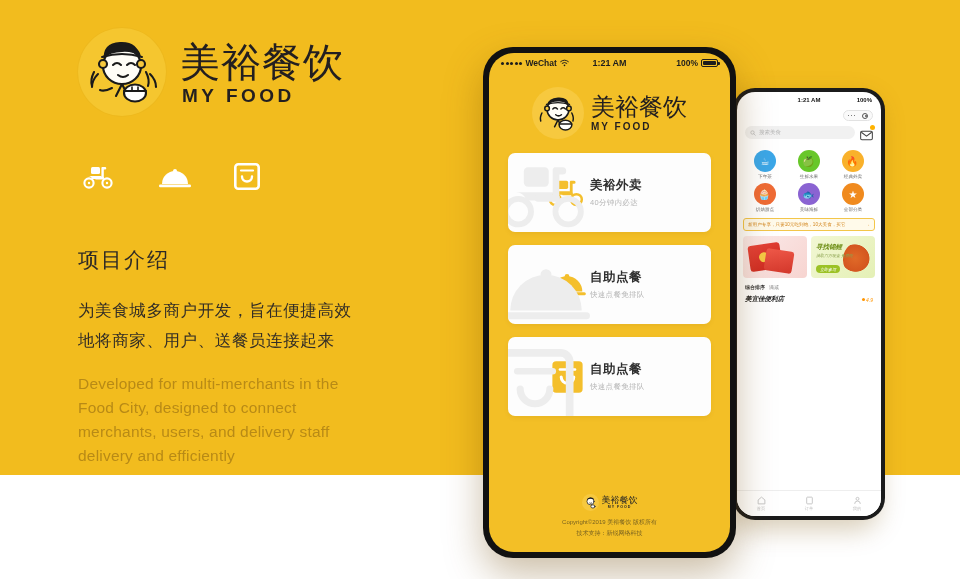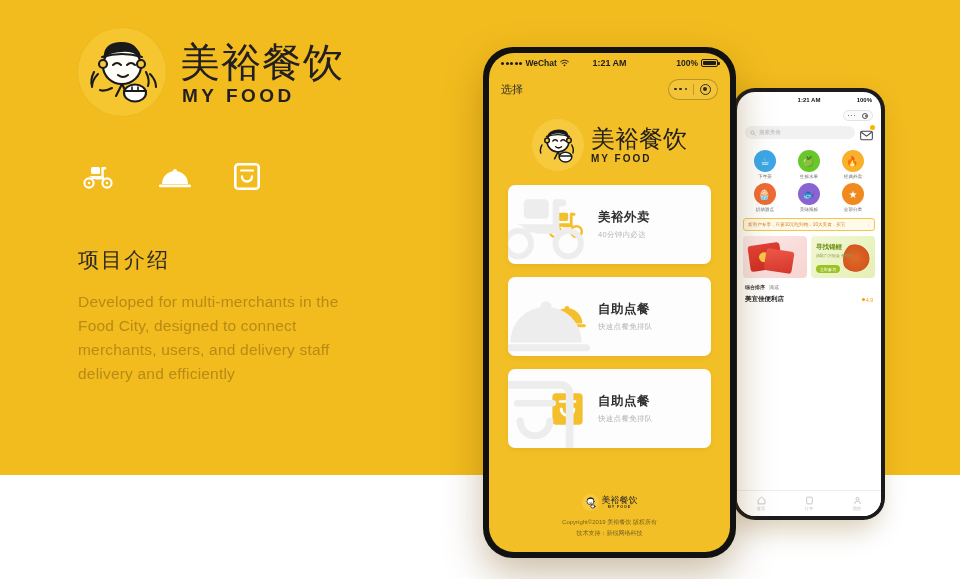--- a/index.html
+++ b/index.html
@@ -182,41 +182,41 @@
   }
   .card2.red .env::after {
     content:""; position:absolute; left:10px; top:8px; width:10px; height:10px;
     border-radius:50%; background:#f6c945;
   }
   .card2.red .env2 {
     position: absolute; left: 22px; top: 14px; width: 28px; height: 22px;
     background: linear-gradient(160deg,#f05a4a,#d2362a); border-radius: 3px;
     transform: rotate(9deg);
   }
-  .card2.green { background: linear-gradient(135deg, #f2f7d4 0%, #e4f0b5 100%); }
+  .card2.green { background: linear-gradient(135deg, #f2f7d4 0%, #e4f0b5 100%); font-style: italic; }
   .card2.green .ct {
     position: absolute; left: 5px; top: 7px; font-size: 6.5px; font-weight: 700;
     color: #6b8c12; font-family: "DejaVu Sans", sans-serif;
   }
   .card2.green .cs {
     position: absolute; left: 5px; top: 17px; font-size: 4px; color: #8ba24e; line-height: 6px;
   }
   .card2.green .cb {
     position: absolute; left: 5px; bottom: 5px; font-size: 4px; color: #fff;
     background: #9cc225; border-radius: 5px; padding: 1.5px 4px;
   }
   .card2.green .koi {
     position: absolute; right: 2px; bottom: 2px; width: 30px; height: 34px;
     background: radial-gradient(ellipse at 40% 50%, #e06a28 0%, #d4561f 55%, rgba(212,86,31,0) 58%);
     border-radius: 50% 40% 45% 55%;
     transform: rotate(18deg);
   }
   .tagrow2 { display: flex; gap: 4px; align-items: center; padding: 6px 8px 3px 8px; font-size: 5px; color: #8a8a8a; }
   .tagrow2 .sel { color: #333; font-weight: 700; }
-  .store2 { display: flex; align-items: center; gap: 4px; padding: 2px 8px; }
+  .store2 { display: flex; align-items: center; gap: 4px; padding: 2px 8px; font-style: italic; }
   .store2 .nm { font-size: 6.5px; color: #222; font-weight: 700; font-family: "DejaVu Sans", sans-serif; }
   .store2 .rt { margin-left: auto; font-size: 5px; color: #ff9500; display: flex; align-items: center; gap: 1.5px; }
   .store2 .rt .dot { width: 3px; height: 3px; border-radius: 50%; background: #ff9500; display: block; }
   .tabbar2 {
     margin-top: auto; height: 26px; border-top: 0.6px solid #eee;
     display: flex; align-items: center; justify-content: space-around;
     background: #fff;
   }
   .tab2 { display: flex; flex-direction: column; align-items: center; gap: 1px; color: #c2c2c2; }
   .tab2 .lb { font-size: 4.2px; }
@@ -288,21 +288,21 @@
     height: 79px; background: #fdfdfd; border-radius: 7px;
     position: relative; overflow: hidden;
     display: flex; align-items: center;
     box-shadow: 0 2px 4px rgba(150,100,0,0.10);
   }
   .opt .ghost {
     position: absolute; left: -14px; top: 6px;
     color: #ededed; opacity: 1;
   }
   .opt .main-icon { margin-left: 36px; width: 46px; display: flex; justify-content: center; color: #f4bf2c; }
-  .opt .txt { margin-left: 8px; }
+  .opt .txt { }
   .opt .t1 { font-size: 12.5px; color: #2f2f2f; font-weight: 700; font-family: "DejaVu Sans", sans-serif; letter-spacing: 0.5px;}
   .opt .t2 { font-size: 7.5px; color: #b6b6b6; margin-top: 4px; letter-spacing: 0.3px; }
 
   .footer1 { margin-top: auto; padding-bottom: 13px; text-align: center; }
   .footer1 .flogo { display: flex; align-items: center; justify-content: center; gap: 3px; }
   .footer1 .fbadge { width: 17px; height: 17px; border-radius: 50%; background: #f7c93f; position: relative; }
   .footer1 .fbadge svg { position: absolute; left: 1px; top: 0px; }
   .footer1 .fcn { font-size: 9px; color: #262626; font-family: "DejaVu Sans", sans-serif; line-height: 1; }
   .footer1 .fen { font-size: 3.6px; letter-spacing: 1px; color: #262626; font-weight: 700; }
   .footer1 .cr { margin-top: 6px; font-size: 6px; color: #7a6320; line-height: 11px; }
@@ -370,20 +370,21 @@
       <span class="feat-icon">
         <svg width="26" height="27" viewBox="0 0 26 27" fill="none">
           <rect x="1.3" y="1.3" width="23.4" height="24.4" rx="3" stroke="currentColor" stroke-width="2.6"></rect>
           <path d="M7 7.5h12" stroke="currentColor" stroke-width="2.2" stroke-linecap="round"></path>
           <path d="M8 13.5a5 5 0 0010 0" stroke="currentColor" stroke-width="2.4" stroke-linecap="round"></path>
         </svg>
       </span>
     </div>
 
     <div class="section-title">项目介绍</div>
+    <div class="desc-cn">为美食城多商户开发，旨在便捷高效地将商家、用户、送餐员连接起来</div>
     <div class="desc-en">Developed for multi-merchants in the Food City, designed to connect merchants, users, and delivery staff delivery and efficiently</div>
   </div>
 
   <div id="phone-back">
     <div class="screen2">
 
       <div class="sb2">
         <span class="t">1:21 AM</span>
         <span></span>
         <span>100%</span>
@@ -523,34 +524,20 @@
         </span>
         <span class="time">1:21 AM</span>
         <span class="right">
           <span>100%</span>
           <span class="batt">
               <i></i>
             </span>
         </span>
       </div>
 
-      <div class="nav1">
-        <span class="title">选择</span>
-        <span class="caps1">
-          <span class="dots">
-              <i></i>
-              <i></i>
-              <i></i>
-            </span>
-          <span class="sep"></span>
-          <span class="tgt">
-              <span></span>
-            </span>
-        </span>
-      </div>
 
       <div class="logo1">
         <span class="badge1">
           <svg width="46" height="50" viewBox="0 0 80 84">
             <g fill="none" stroke="#1a1a1a" stroke-width="2.6" stroke-linecap="round">
               <ellipse cx="40" cy="36" rx="19" ry="18" fill="#fffdf6" stroke="#1a1a1a"></ellipse>
               <path d="M21 28 Q23 16 40 15 Q57 14 59 27 Q50 21 40 22 Q29 22 21 28" fill="#1a1a1a" stroke="none"></path>
               <path d="M20 27 q20 -6 40 0" stroke="#1a1a1a" stroke-width="2.4"></path>
               <path d="M31 35 q4 -4 8 0"></path>
               <path d="M45 35 q4 -4 8 0"></path>

